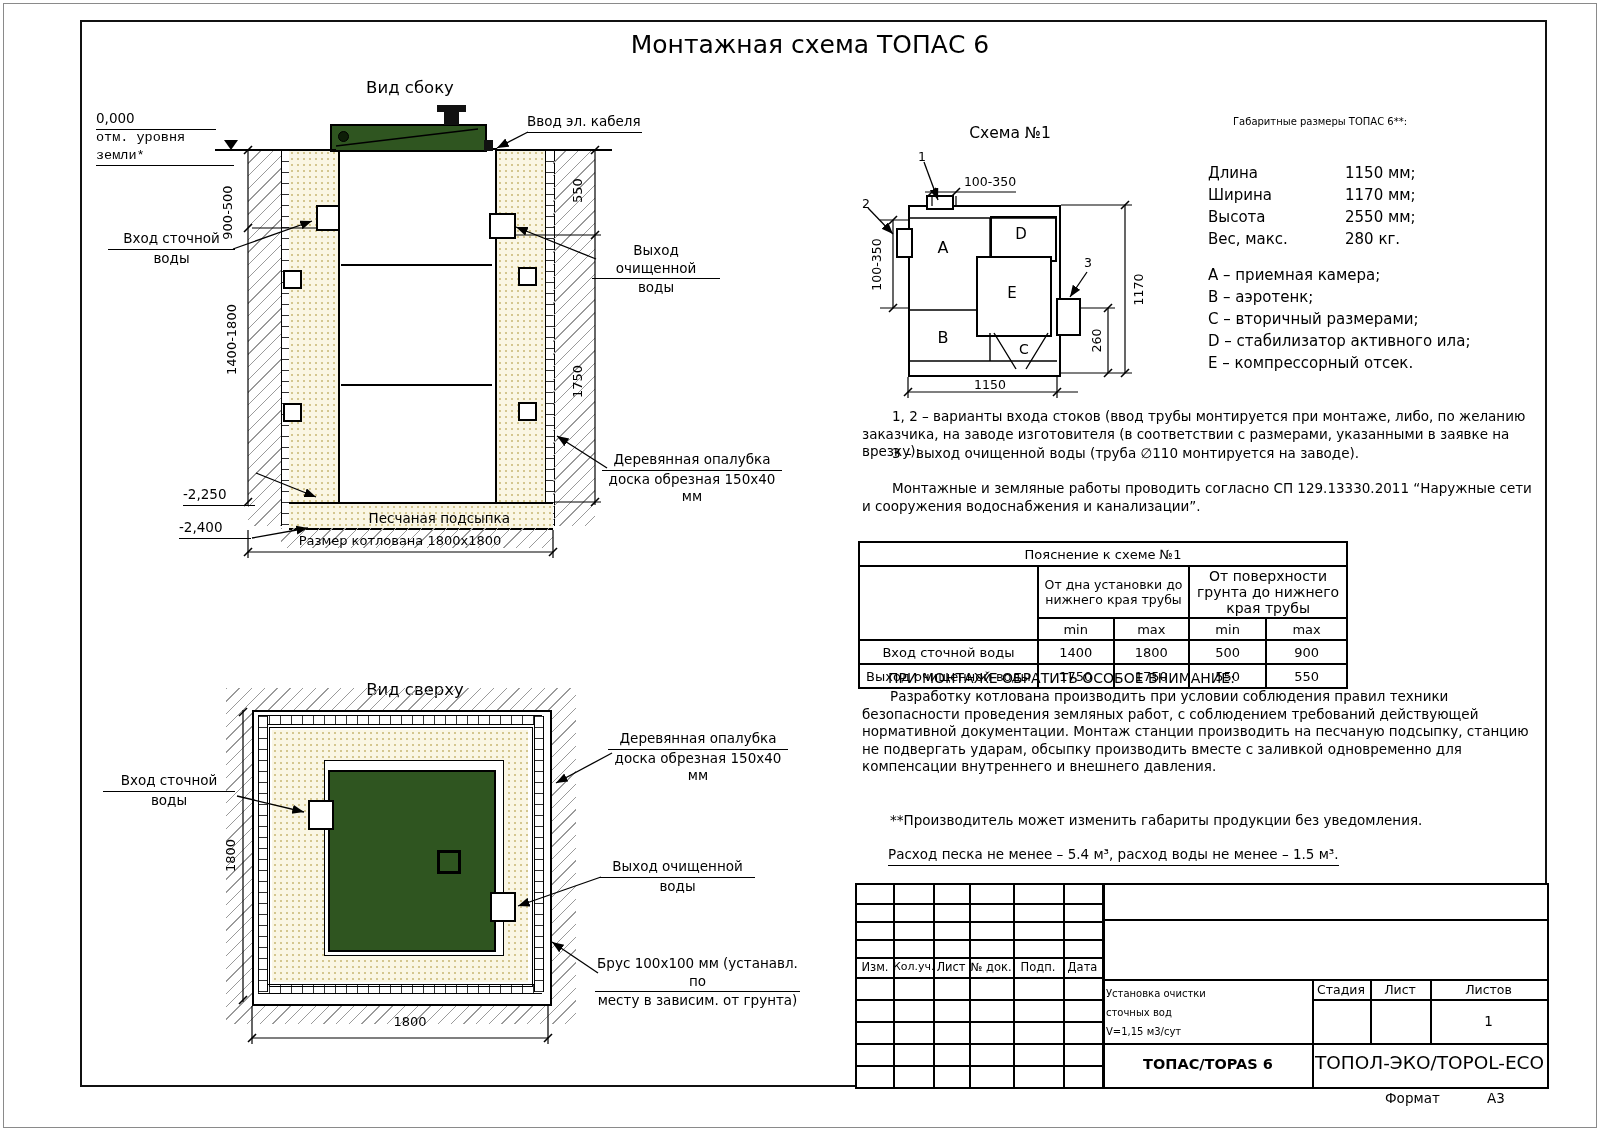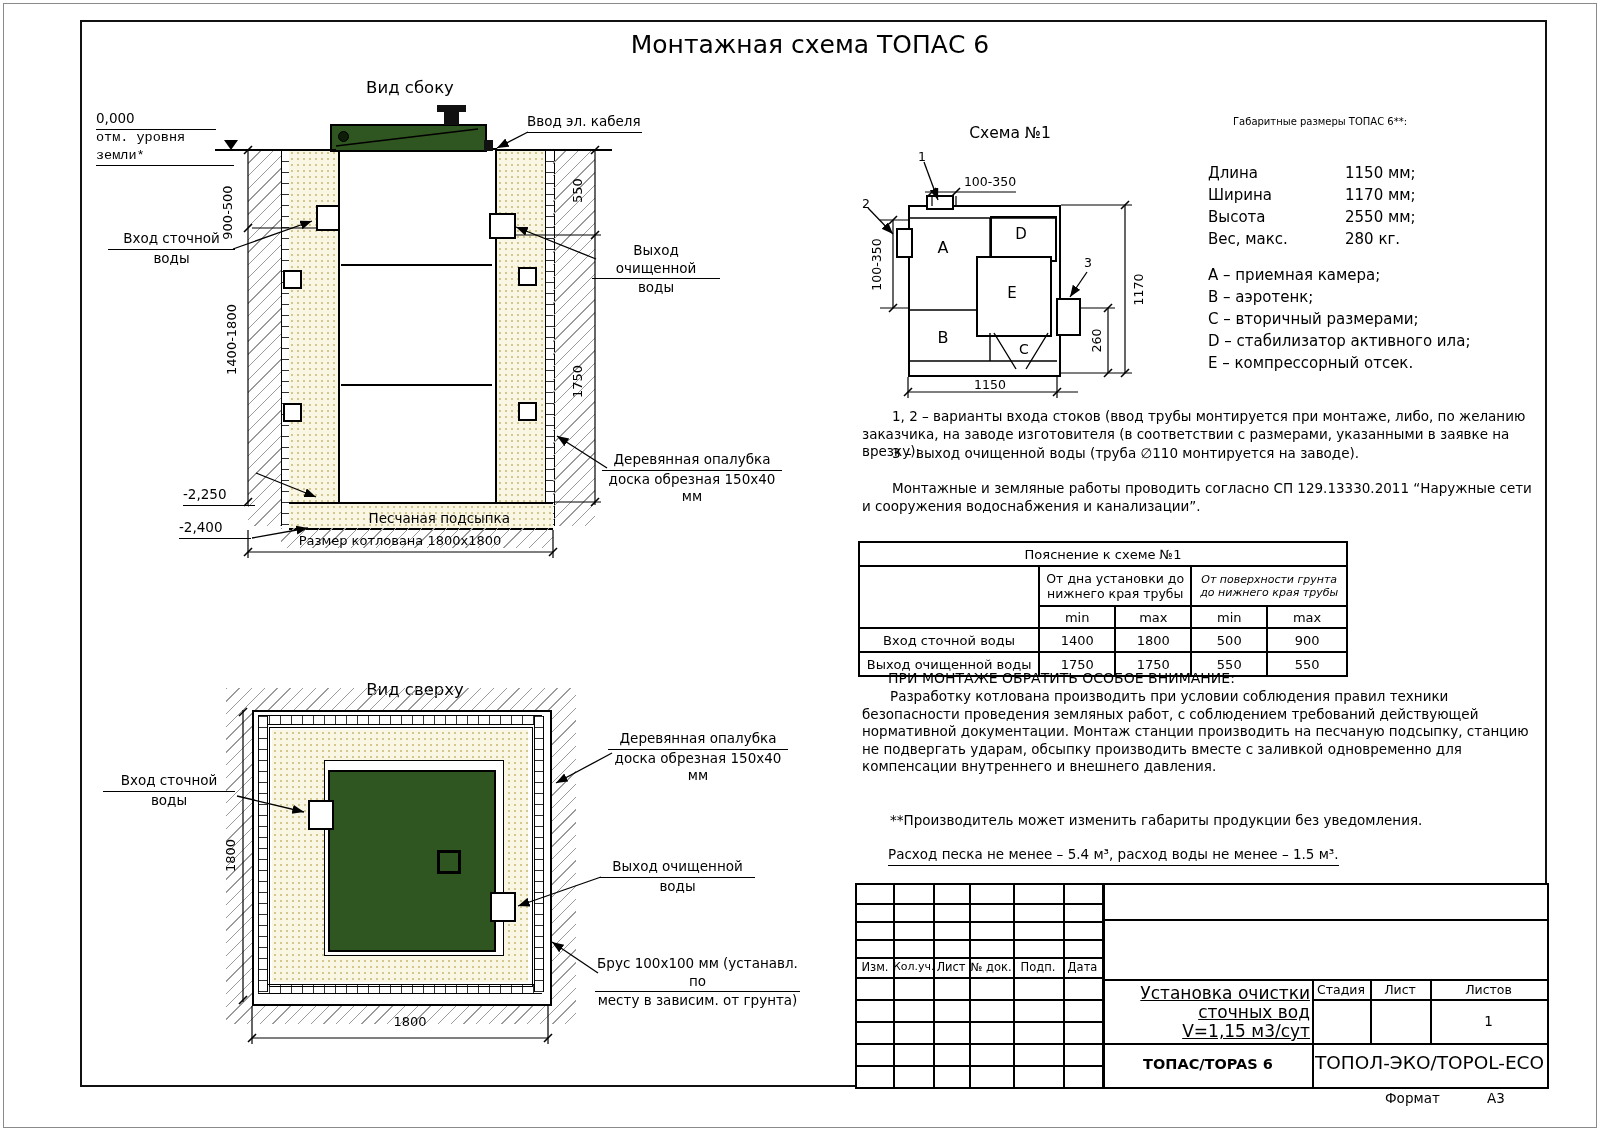--- a/index.html
+++ b/index.html
@@ -170,21 +170,21 @@
   <div class="abs txt" style="left:862px;top:480px;width:672px;text-indent:30px;">Монтажные и земляные работы проводить согласно СП 129.13330.2011 “Наружные сети и сооружения водоснабжения и канализации”.</div>
 
   <table class="pt abs" style="left:858px;top:541px;width:490px;">
     <tbody>
         <tr>
       <th colspan="5" style="height:20px;">Пояснение к схеме №1</th>
     </tr>
     <tr>
       <td rowspan="2" style="width:188px;"></td>
       <td colspan="2" style="font-size:12.5px;height:36px;width:148px;">От дна установки до нижнего края трубы</td>
-      <td colspan="2" style="font-size:11px;width:152px;font-style:italic;">От поверхности грунта до нижнего края трубы</td>
+      <td colspan="2" style="font-size:14px;width:152px;">От поверхности грунта до нижнего края трубы</td>
     </tr>
     <tr>
       <td style="height:18px;width:74px;">min</td>
       <td style="width:74px;">max</td>
       <td style="width:74px;">min</td>
       <td style="width:78px;">max</td>
     </tr>
     <tr>
       <td style="height:20px;">Вход сточной воды</td>
       <td>1400</td>
@@ -231,21 +231,21 @@
     <div class="abs" style="left:76px;top:75px;width:36px;font-size:11.5px;text-align:center;">Лист</div>
     <div class="abs" style="left:112px;top:75px;width:44px;font-size:11.5px;text-align:center;">№ док.</div>
     <div class="abs" style="left:156px;top:75px;width:50px;font-size:11.5px;text-align:center;">Подп.</div>
     <div class="abs" style="left:206px;top:75px;width:39px;font-size:11.5px;text-align:center;">Дата</div>
 
     <div class="abs hline" style="left:247px;top:34px;width:443px;"></div>
     <div class="abs hline" style="left:247px;top:94px;width:443px;height:2px;"></div>
     <div class="abs hline" style="left:247px;top:158px;width:443px;height:2px;"></div>
     <div class="abs vline" style="left:455px;top:94px;height:108px;width:2px;"></div>
 
-    <div class="abs" style="left:249px;top:99px;width:204px;text-align:right;font-size:17px;line-height:19px;text-decoration:underline;">
+    <div class="abs" style="left:249px;top:99px;width:204px;text-align:left;font-size:10px;line-height:19px;">
       <div>Установка очистки</div>
       <div>сточных вод</div>
       <div>V=1,15 м3/сут</div>
     </div>
 
     <div class="abs vline" style="left:513px;top:94px;height:64px;"></div>
     <div class="abs vline" style="left:573px;top:94px;height:64px;"></div>
     <div class="abs hline" style="left:457px;top:114px;width:233px;"></div>
     <div class="abs" style="left:455px;top:97px;width:58px;font-size:12.5px;text-align:center;">Стадия</div>
     <div class="abs" style="left:513px;top:97px;width:60px;font-size:12.5px;text-align:center;">Лист</div>

